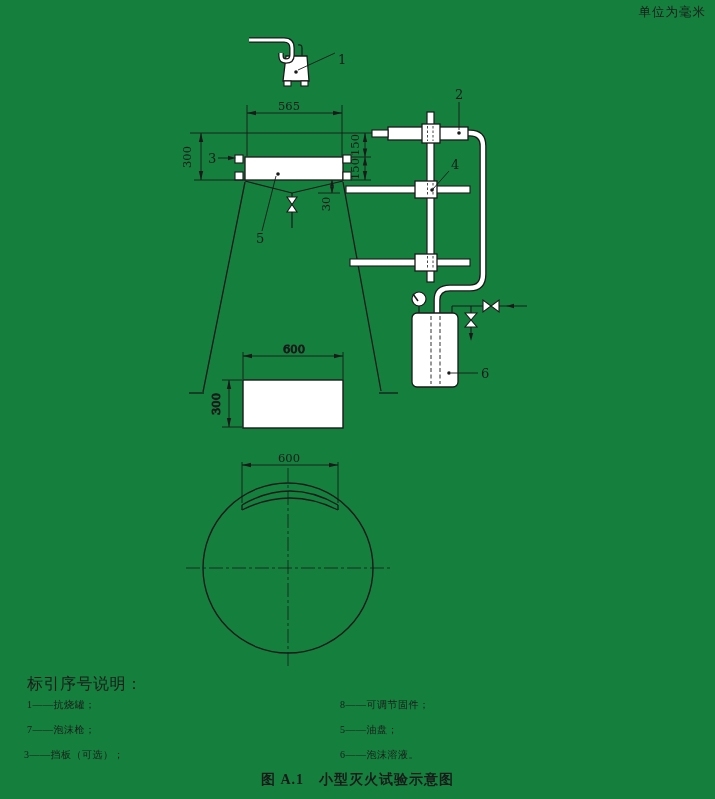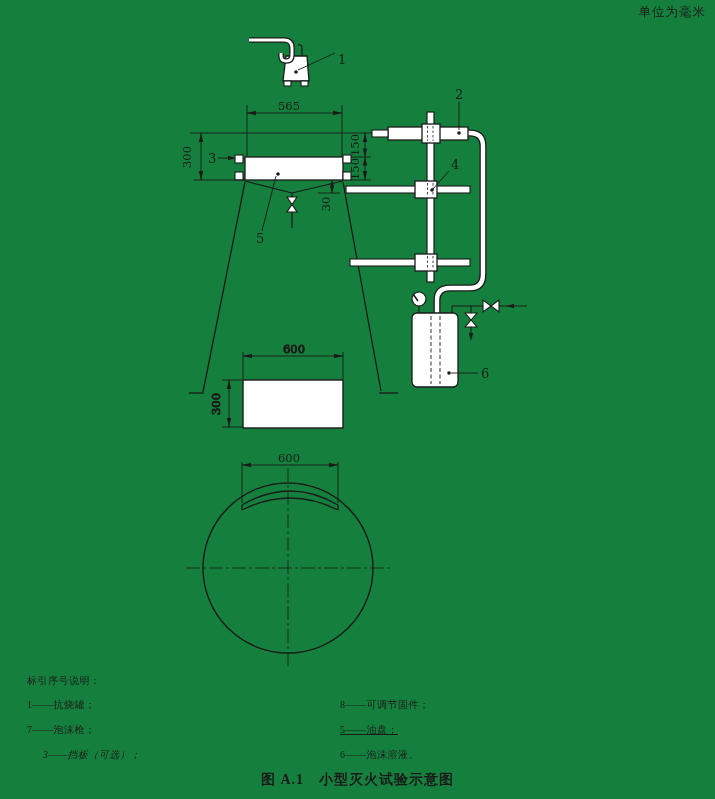--- a/index.html
+++ b/index.html
@@ -3,24 +3,24 @@
 <meta charset="utf-8">
 <style>
   html,body{margin:0;padding:0;background:#ffffff;}
   .page{
     position:relative;width:715px;height:799px;background:#15803d;
     font-family:"Liberation Serif","DejaVu Serif",serif;color:#1a1a1a;overflow:hidden;
   }
   .unit-note{position:absolute;top:4px;right:9px;font-size:12.5px;letter-spacing:1px;}
   svg.diagram{position:absolute;top:0;left:0;}
   svg text{font-family:"DejaVu Serif","Liberation Serif",serif;fill:#1a1a1a;}
-  .legend-heading{position:absolute;left:27px;top:674px;font-size:10px;letter-spacing:.5px;}
+  .legend-heading{position:absolute;left:27px;top:674px;font-size:16px;letter-spacing:.5px;}
   .legend-item{position:absolute;font-size:10px;letter-spacing:.5px;white-space:nowrap;}
-  .li-l0{left:27px;top:698px;} .li-l1{left:27px;top:723px;} .li-l2{left:43px;top:748px;font-style:italic;}
-  .li-r0{left:340px;top:698px;} .li-r1{left:340px;top:723px;text-decoration:underline;} .li-r2{left:340px;top:748px;}
+  .li-l0{left:27px;top:698px;} .li-l1{left:27px;top:723px;} .li-l2{left:24px;top:748px;}
+  .li-r0{left:340px;top:698px;} .li-r1{left:340px;top:723px;} .li-r2{left:340px;top:748px;}
   .caption{position:absolute;left:0;top:771px;width:715px;text-align:center;
     font-weight:bold;font-size:14px;letter-spacing:1px;}
 </style>
 </head>
 <body>
 
 <div class="page">
 
   <div class="unit-note">单位为毫米</div>
 

